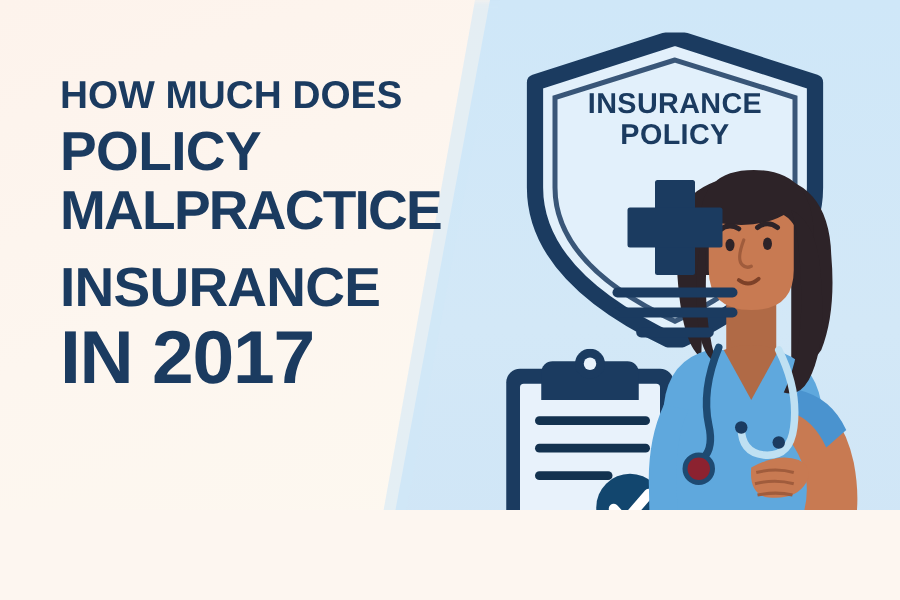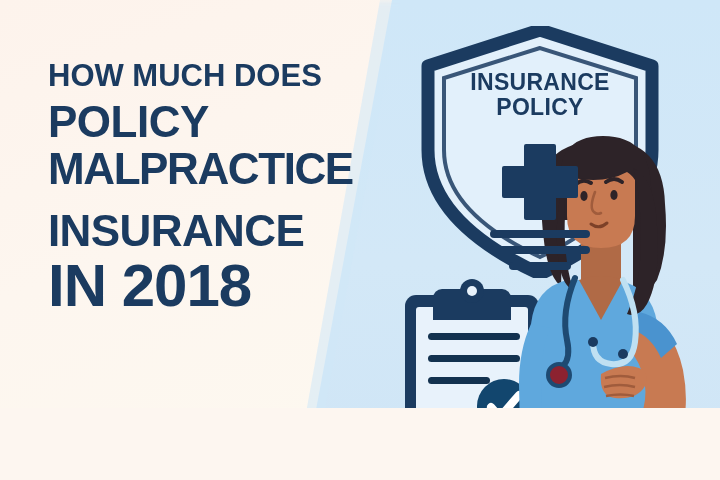--- a/index.html
+++ b/index.html
@@ -74,21 +74,21 @@
 
   <div class="bg-cream"></div>
   <div class="bg-blue"></div>
   <div class="bg-blue-soft"></div>
 
   <div class="headline">
     <span class="hl-line hl-1">HOW MUCH DOES</span>
     <span class="hl-line hl-2">POLICY</span>
     <span class="hl-line hl-3">MALPRACTICE</span>
     <span class="hl-line hl-4">INSURANCE</span>
-    <span class="hl-line hl-6">IN 2018</span>
+    <span class="hl-line hl-6">IN 2017</span>
   </div>
 
   <div class="art">
 
     <div class="shield-wrap">
       <svg width="248" height="252" viewBox="0 0 248 252">
         <path d="M124 4 L12 40 L12 124 Q12 196 124 248 Q236 196 236 124 L236 40 Z" fill="#e2f0fb" stroke="#1b3b60" stroke-width="13" stroke-linejoin="round"></path>
         <path d="M124 22 L28 52 L28 124 Q28 186 124 231 Q220 186 220 124 L220 52 Z" fill="none" stroke="#1b3b60" stroke-width="4" opacity=".85"></path>
       </svg>
       <div class="shield-text">

